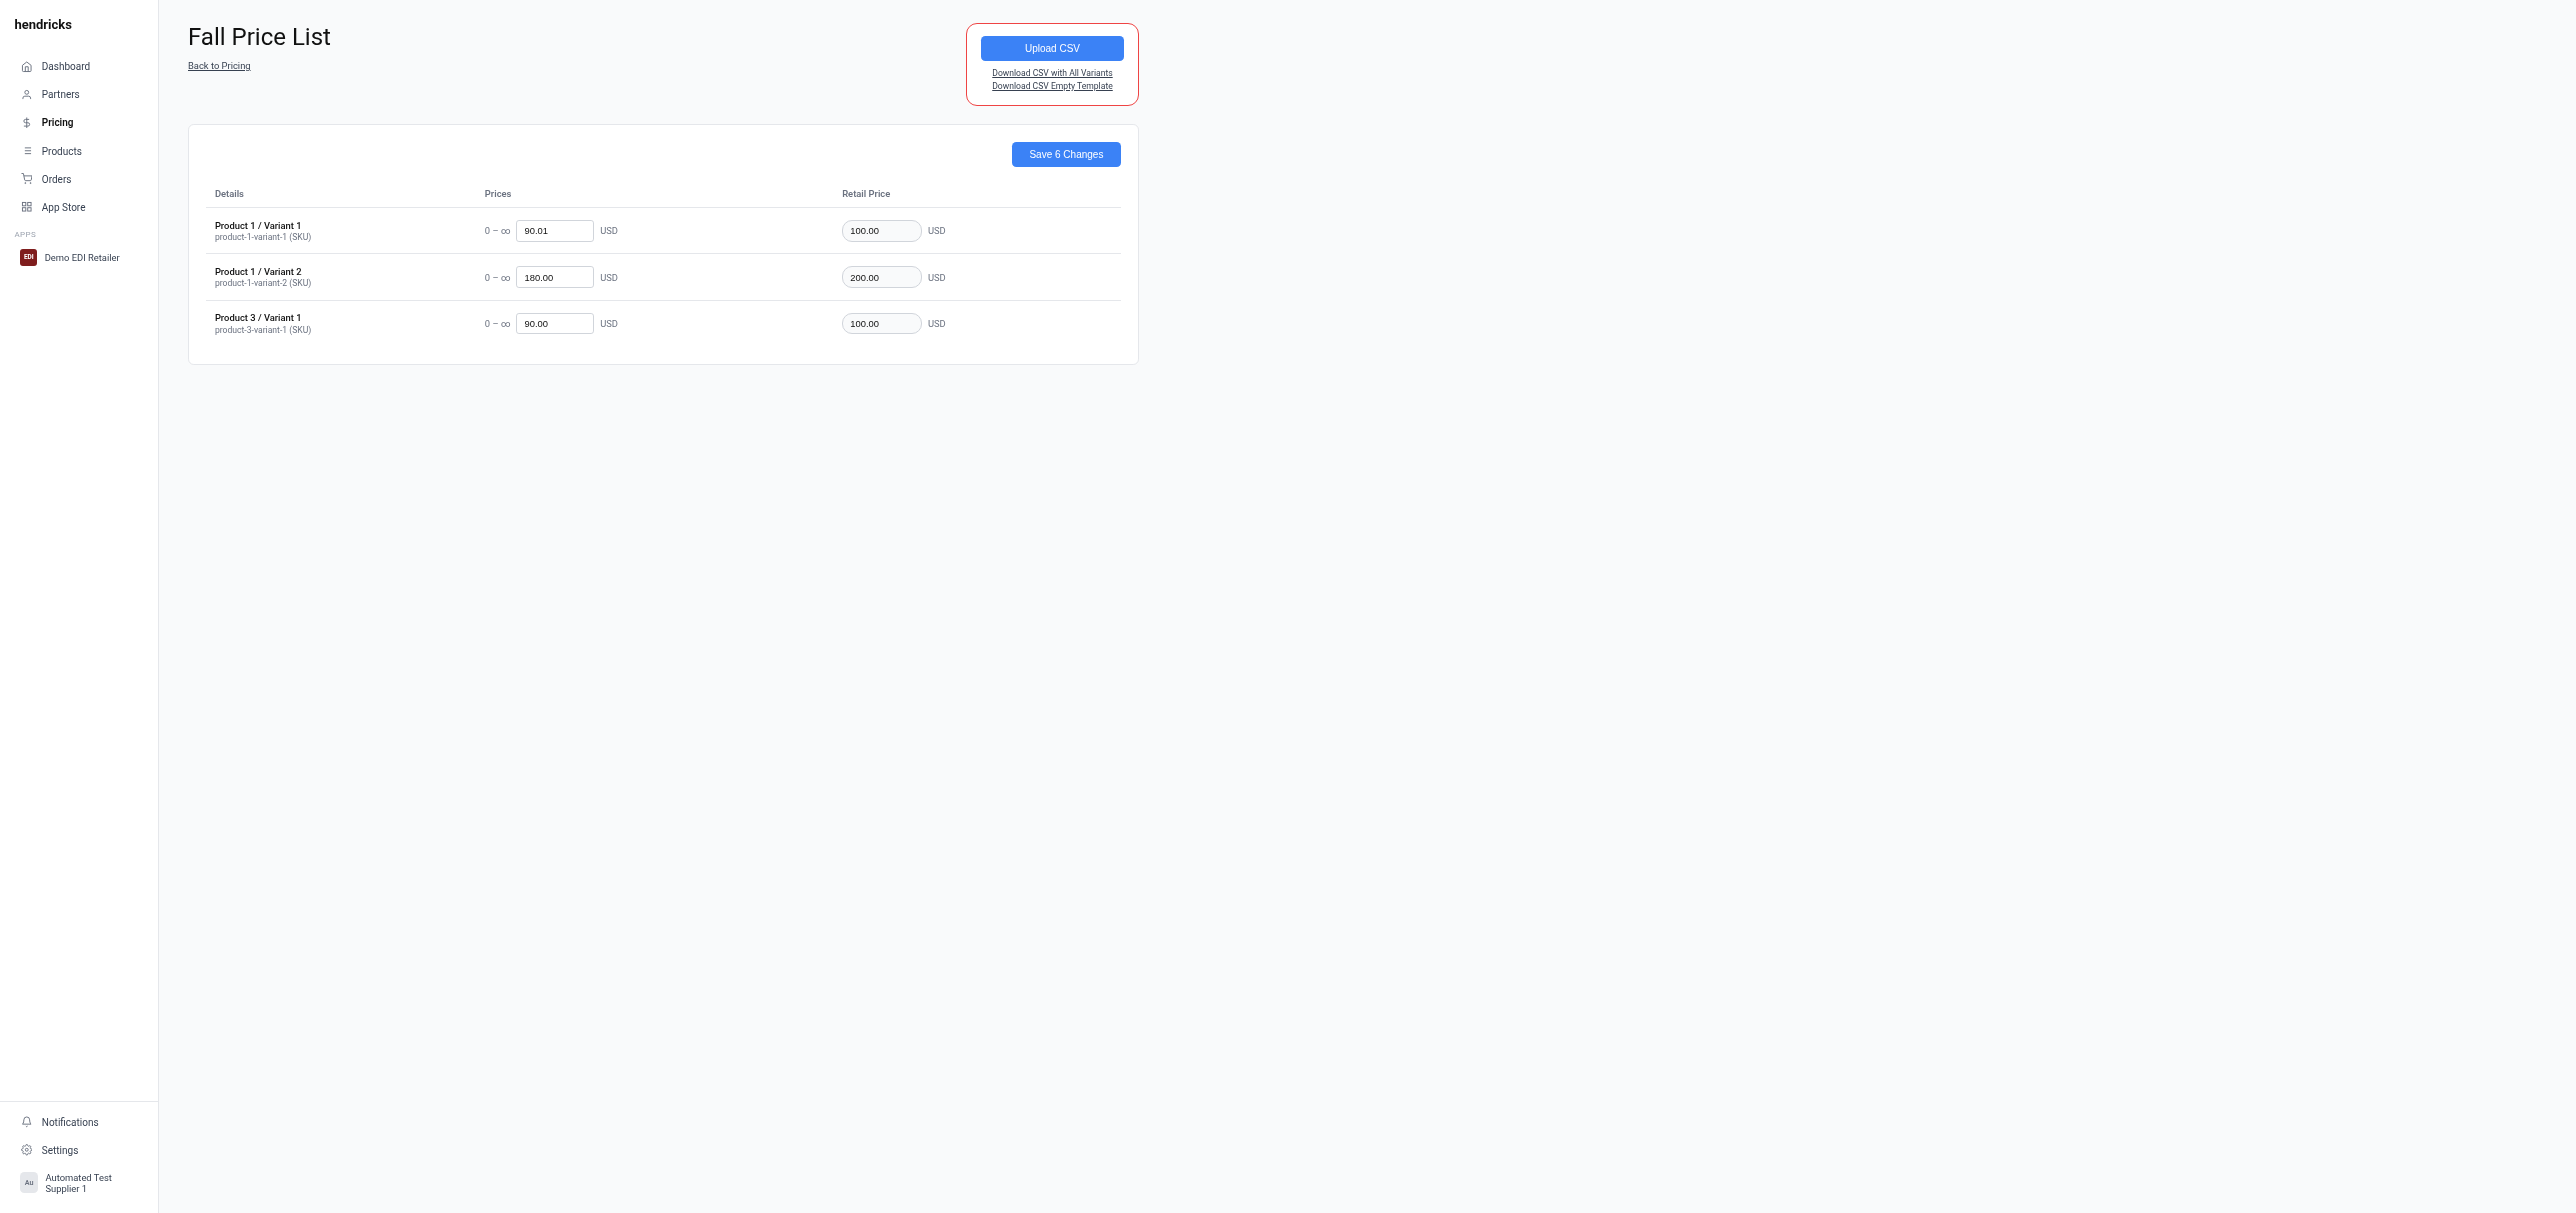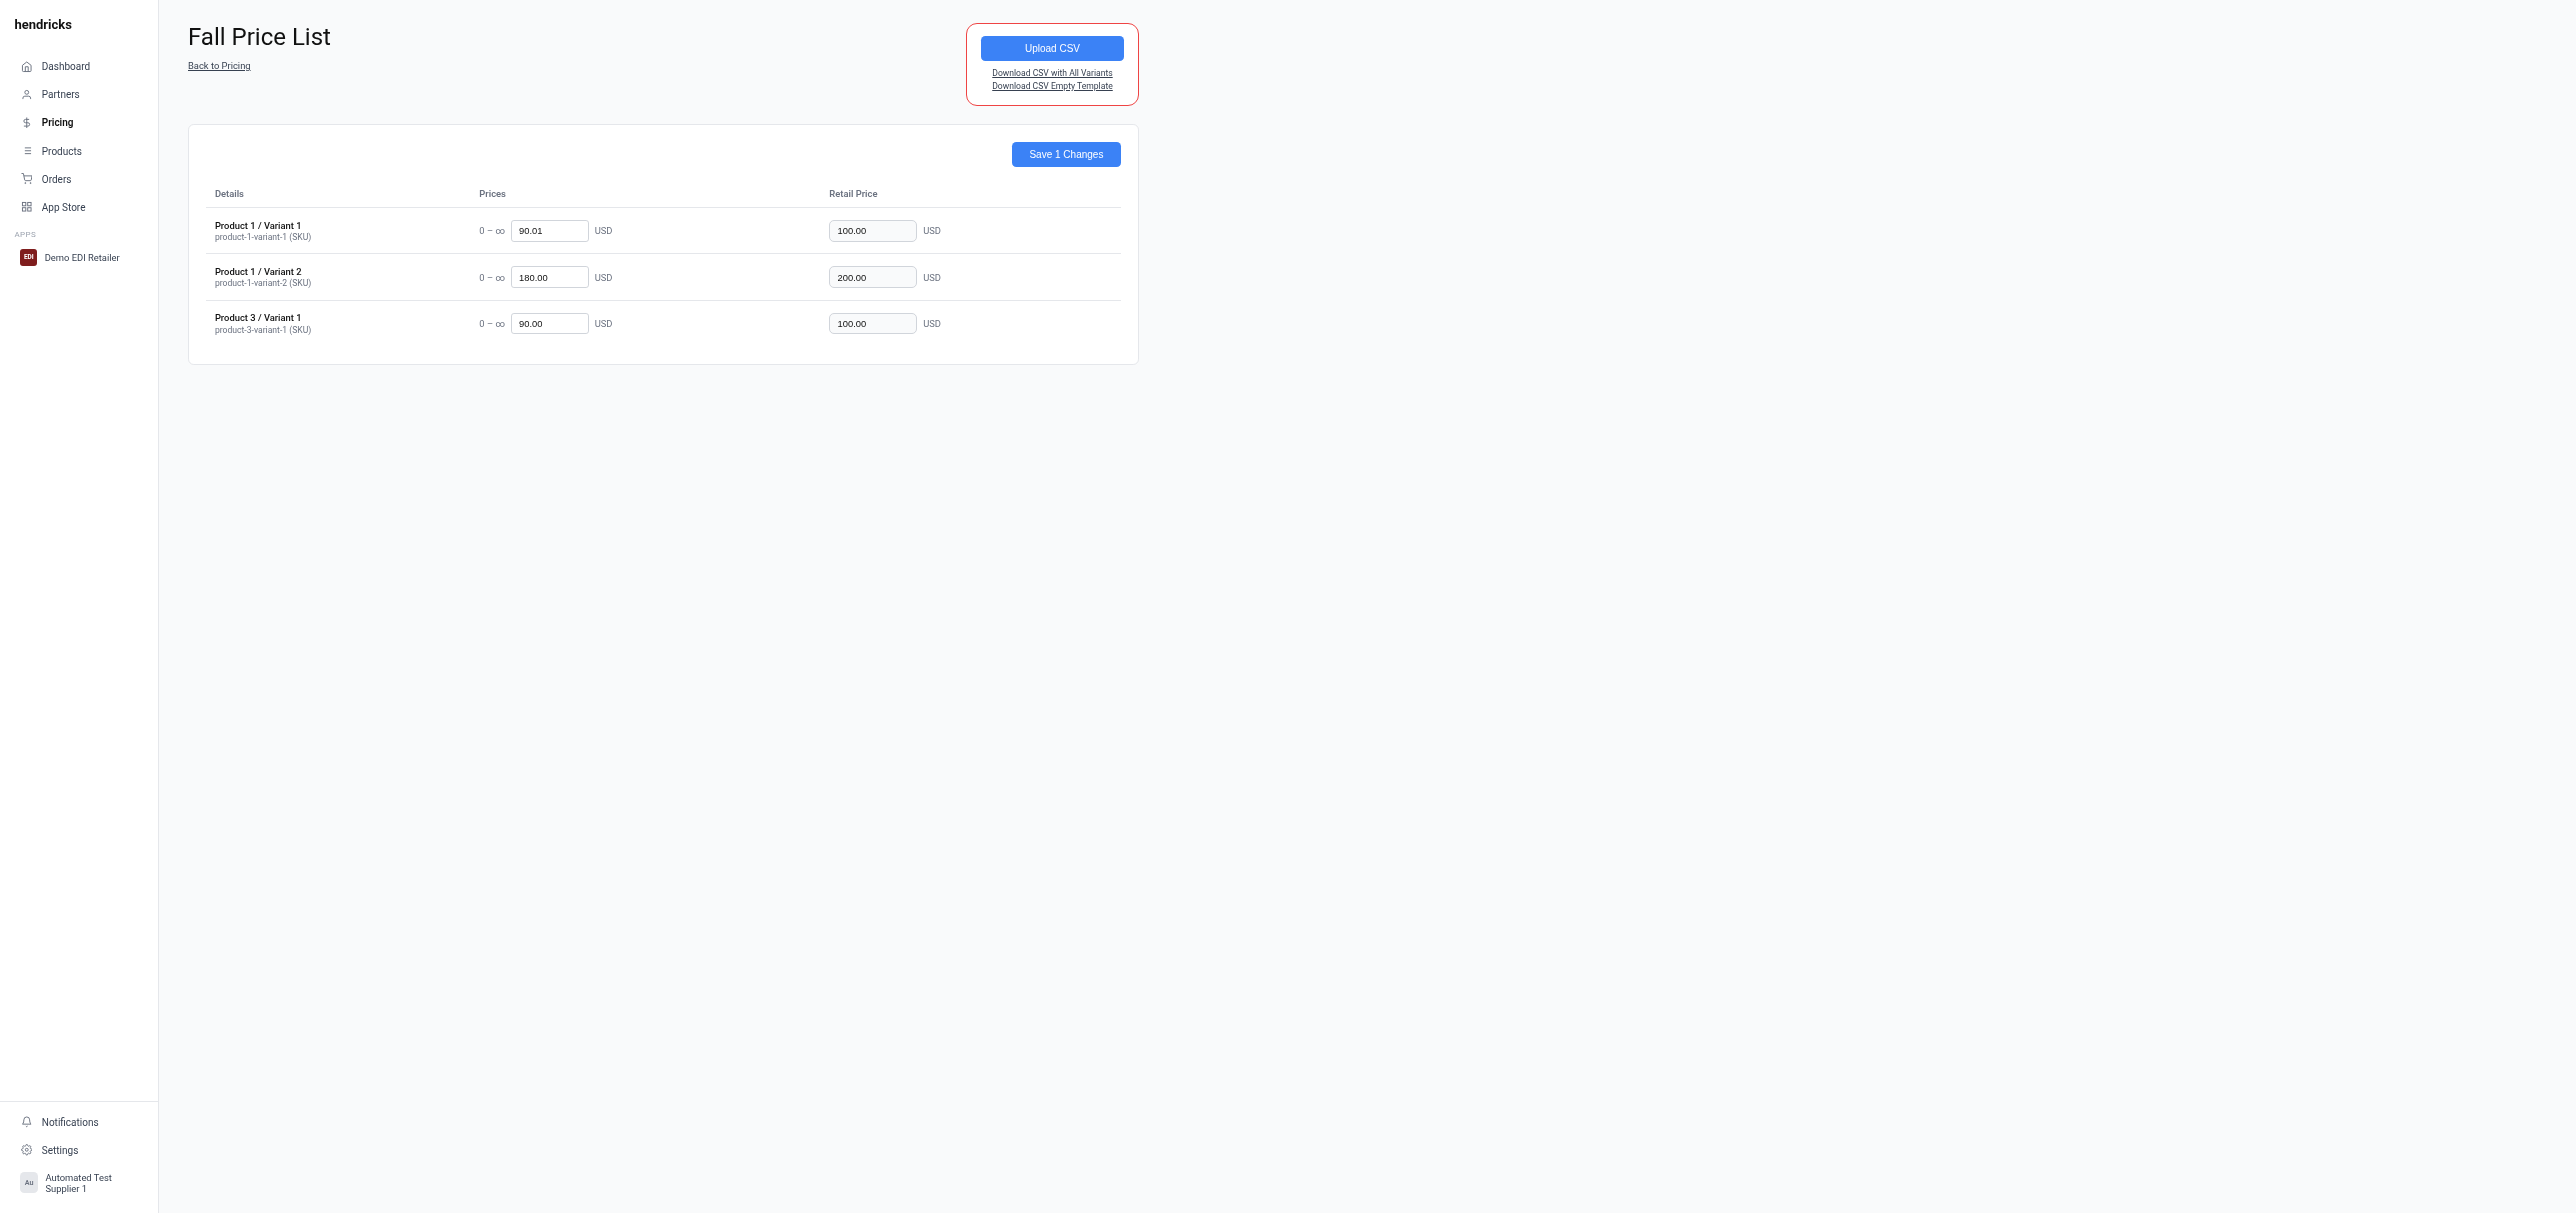--- a/index.html
+++ b/index.html
@@ -243,24 +243,24 @@
       font-size: 9.4px;
       width: 78px;
       color: #111;
     }
     .currency-label { color: #6b7280; font-size: 9.4px; }
     .range-label { color: #6b7280; font-size: 9.4px; }
 
     .retail-cell { display: flex; align-items: center; gap: 5.8px; }
     .retail-input {
       border: 0.7px solid #d1d5db;
-      border-radius: 5px;
+      border-radius: 10px;
       padding: 4.3px 7.2px;
       font-size: 9.4px;
-      width: 88px;
+      width: 80px;
       color: #111;
       background: #f9fafb;
     }
   </style>
 </head>
 <body>
 
 <nav class="sidebar">
   <div class="sidebar-brand">hendricks</div>
   <div class="sidebar-nav">
@@ -371,21 +371,21 @@
       <div class="upload-csv-box">
         <button class="upload-csv-btn">Upload CSV</button>
         <a class="csv-link">Download CSV with All Variants</a>
         <a class="csv-link">Download CSV Empty Template</a>
       </div>
     </div>
 
 
     <div class="content-card">
       <div class="save-row">
-        <button class="save-btn">Save 1 Changes</button>
+        <button class="save-btn">Save 6 Changes</button>
       </div>
 
       <table class="price-table">
         <thead>
           <tr>
             <th>Details</th>
             <th>Prices</th>
             <th>Retail Price</th>
           </tr>
         </thead>

